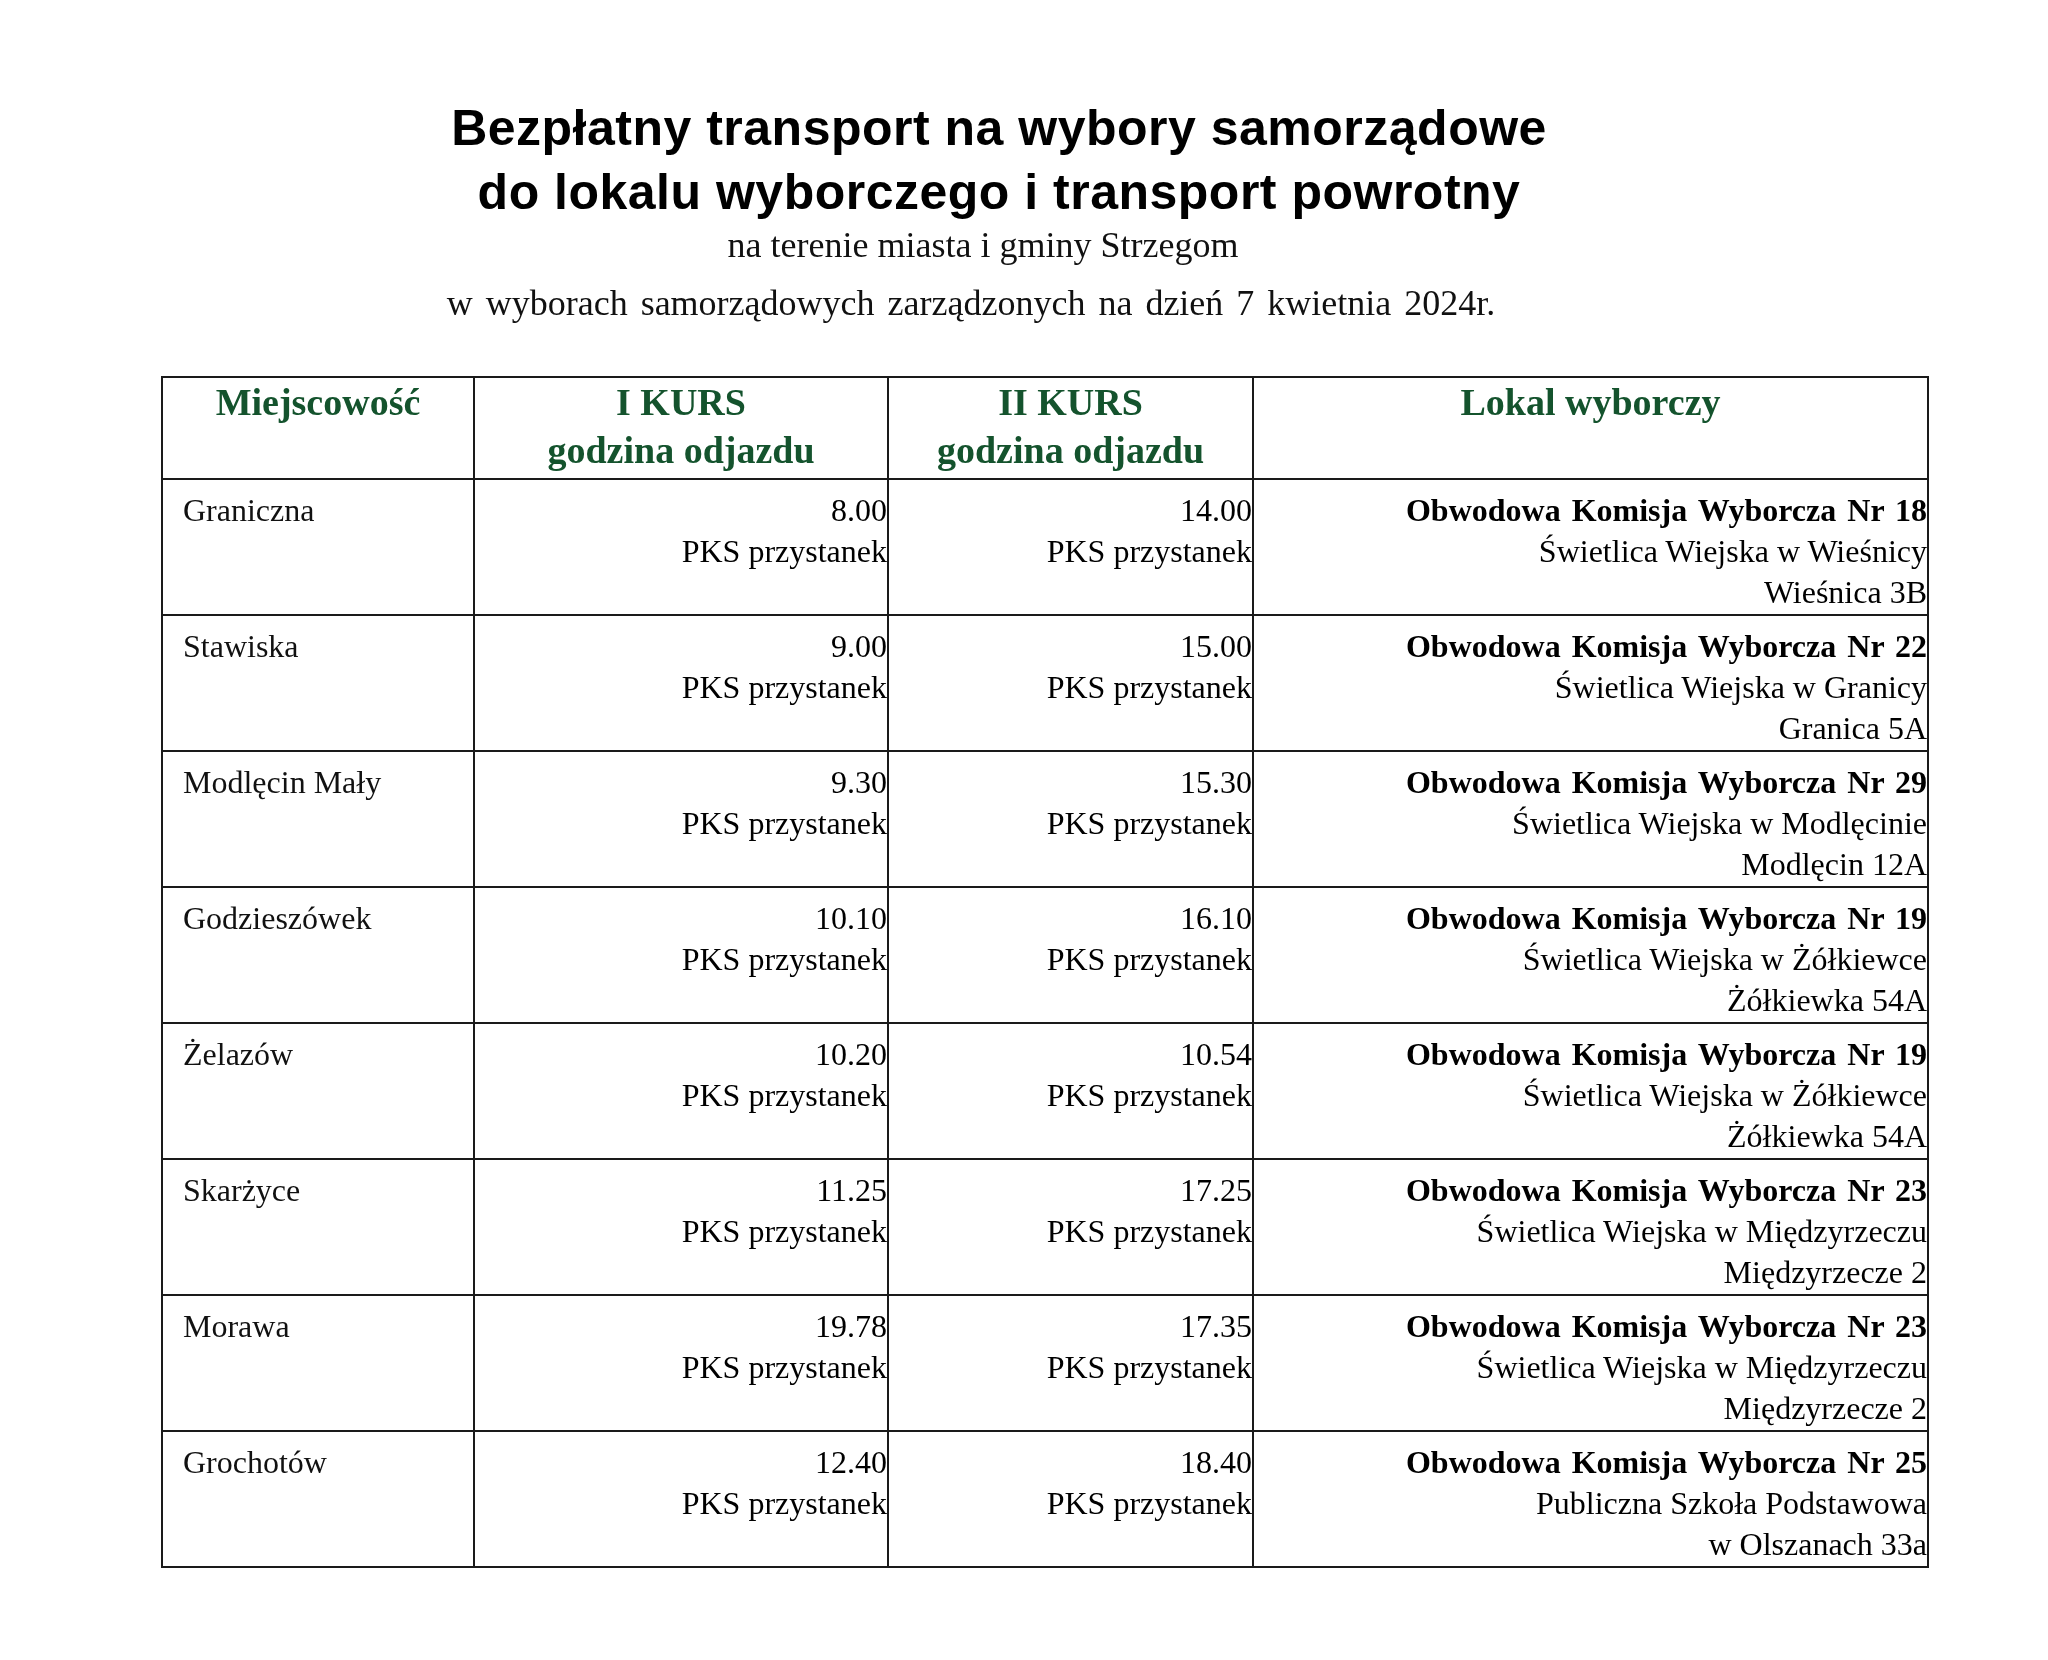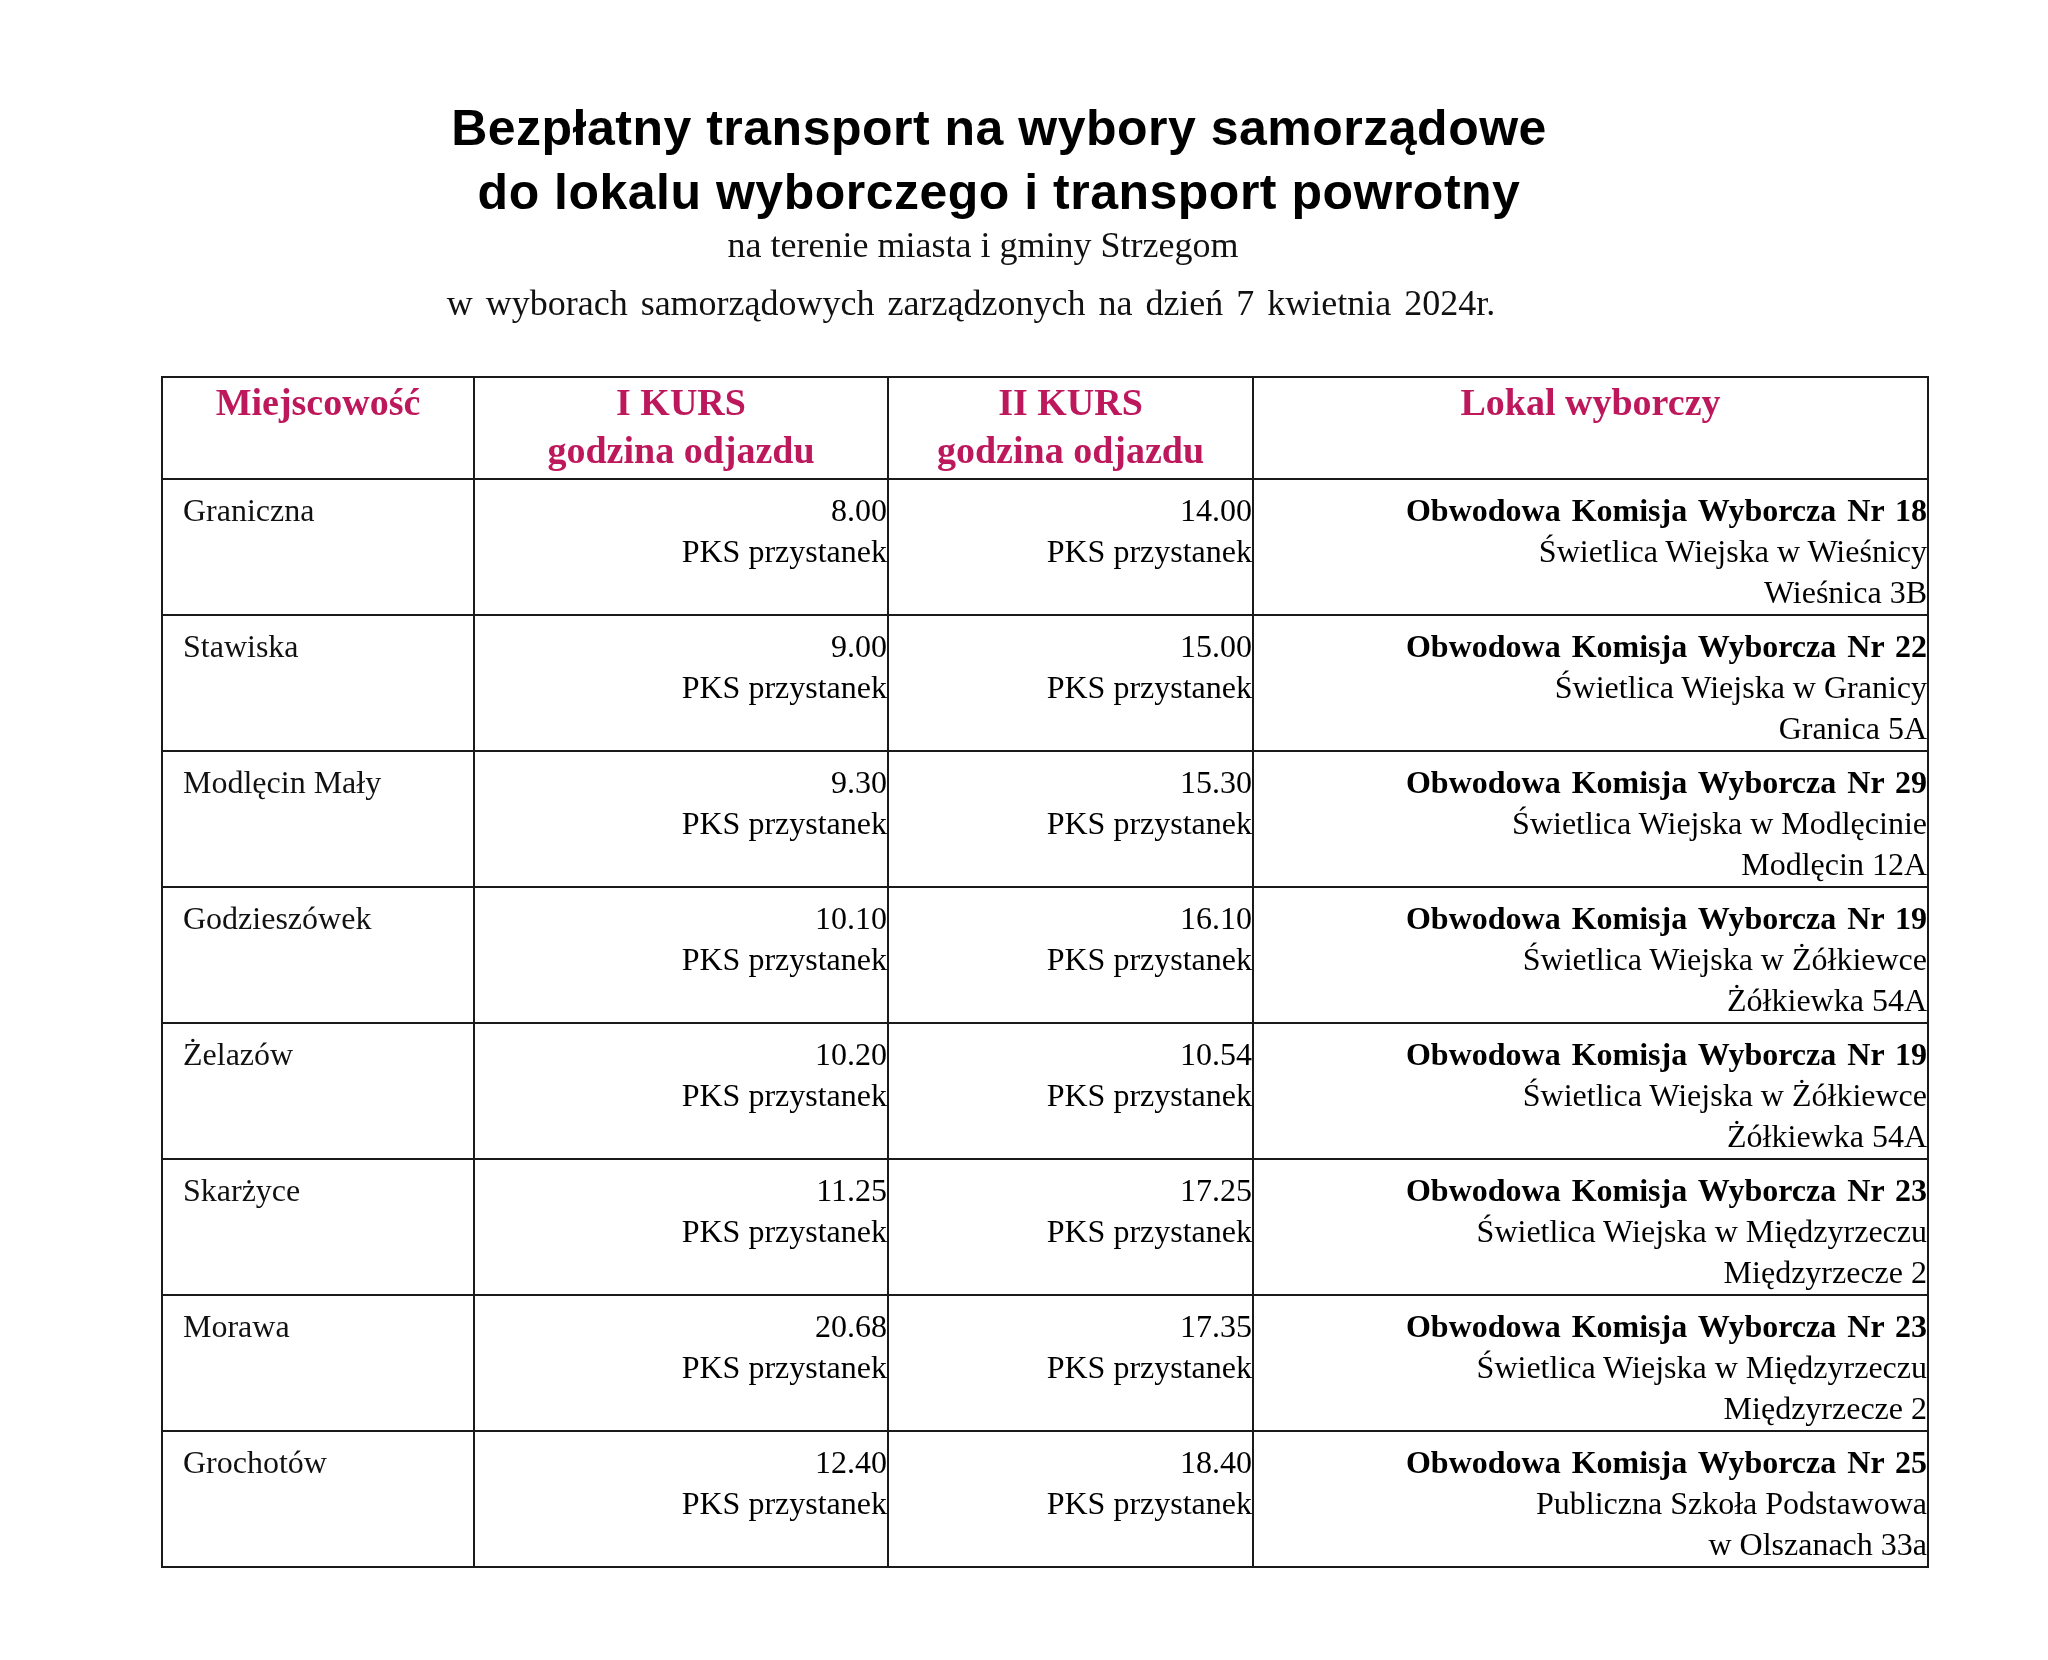--- a/index.html
+++ b/index.html
@@ -69,21 +69,21 @@
     line-height: 50px;
     padding-top: 2px;
   }
   th.colhead {
     height: 100px;
     font-size: 38px;
     font-weight: bold;
     text-align: center;
     line-height: 48px;
     padding-top: 4px;
-    color: #be185d;
+    color: #14532d;
   }
   th.colhead span { display: block; }
   tr.data-row td {
     height: 124px;
     font-size: 32px;
     line-height: 41px;
     padding-top: 10px;
   }
   td.place {
     text-align: left;
@@ -246,21 +246,21 @@
       <span>Świetlica Wiejska w Międzyrzeczu</span>
       <span>Międzyrzecze 2</span>
     </td>
   </tr>
 
   <tr class="data-row">
     <td class="place">
       <span>Morawa</span>
     </td>
     <td class="time">
-      <span>20.68</span>
+      <span>19.78</span>
       <span>PKS przystanek</span>
     </td>
     <td class="time">
       <span>17.35</span>
       <span>PKS przystanek</span>
     </td>
     <td class="venue">
       <span class="commission">Obwodowa Komisja Wyborcza Nr 23</span>
       <span>Świetlica Wiejska w Międzyrzeczu</span>
       <span>Międzyrzecze 2</span>

